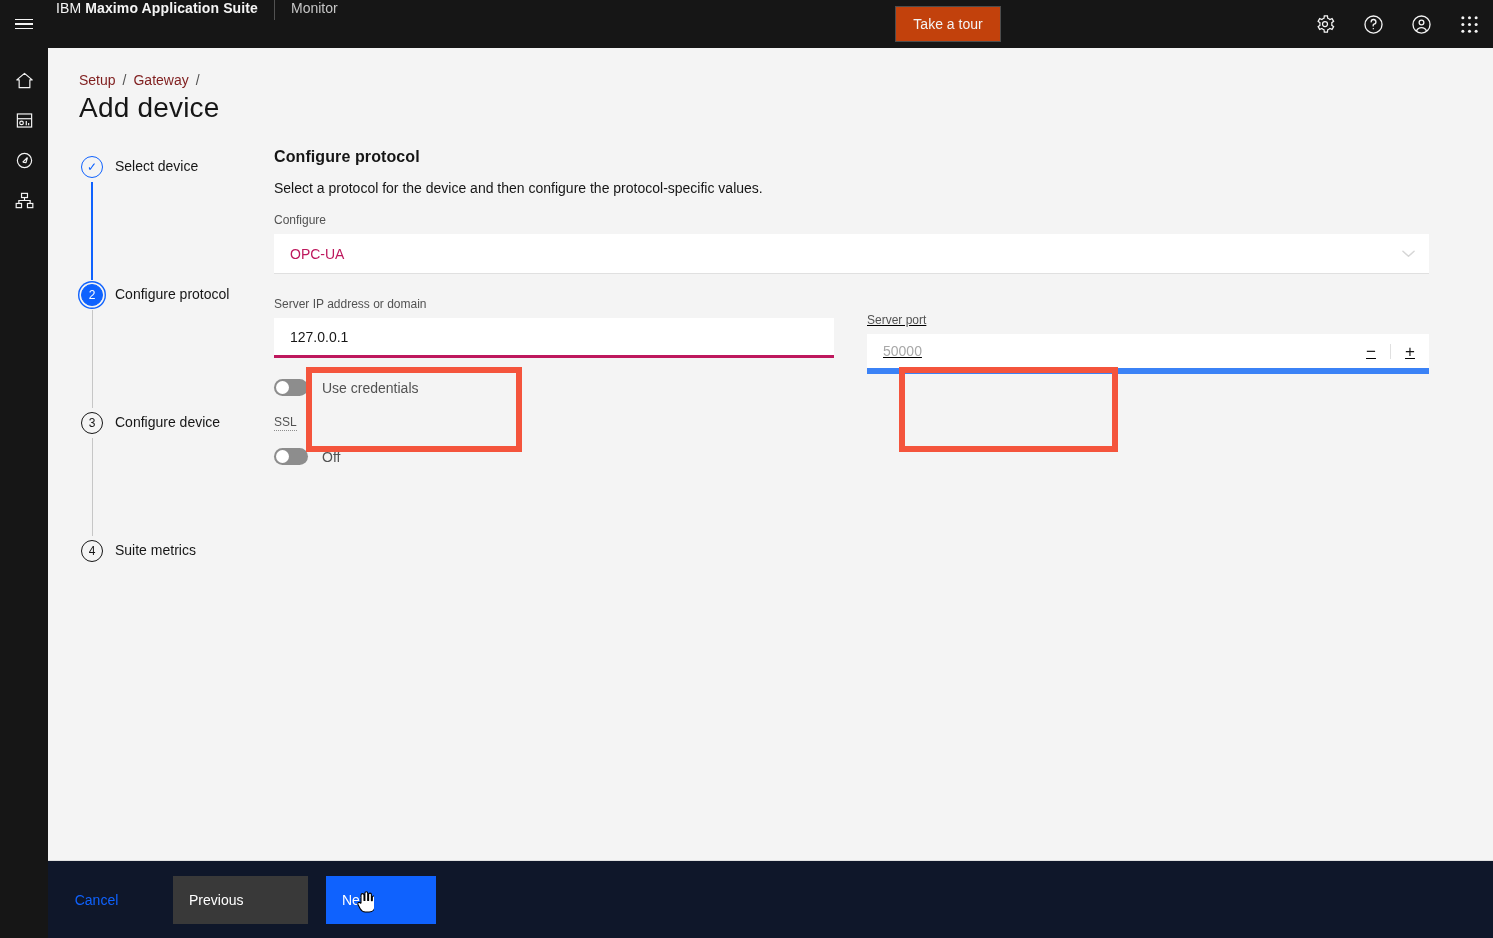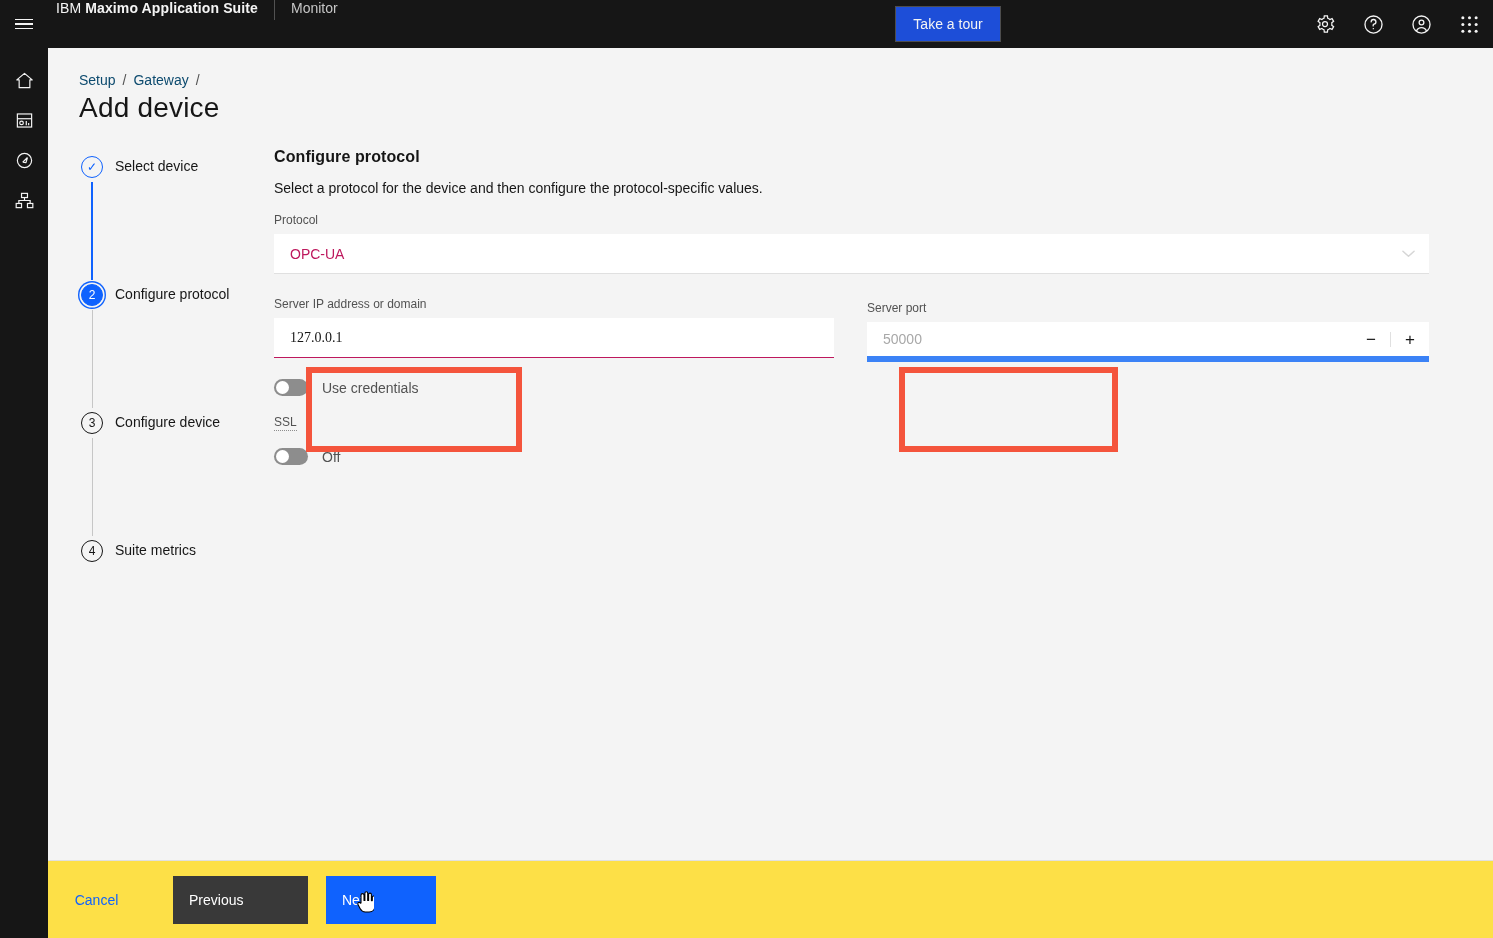--- a/index.html
+++ b/index.html
@@ -31,21 +31,21 @@
   }
   .brand b { font-weight: 700; }
   .brand-divider {
     width: 1px; height: 20px; background: #525252; margin: 0 16px;
   }
   .sub-brand { color: #c6c6c6; font-size: 14px; white-space: nowrap; }
 
   .tour-btn {
     position: absolute; left: 895px; top: 6px;
     width: 106px; height: 36px;
-    background: #1d4ed8;
+    background: #c2410c;
     border: 1px solid #4d4d4d;
     color: #f4f4f4; font-size: 14px;
     font-family: "Liberation Sans", sans-serif;
     cursor: pointer;
   }
 
   .header-icons {
     position: absolute; right: 0; top: 0;
     height: 48px; display: flex; align-items: center;
   }
@@ -75,21 +75,21 @@
     position: absolute; left: 48px; top: 48px;
     width: 1445px; height: 812px;
     background: #f4f4f4;
     overflow: hidden;
   }
   .breadcrumb {
     position: absolute; left: 31px; top: 24px;
     font-size: 14px; color: #0f62fe;
     display: flex; align-items: center; gap: 7px;
   }
-  .breadcrumb a { color: #0c4a6e; text-decoration: none; cursor: pointer; }
+  .breadcrumb a { color: #7f1d1d; text-decoration: none; cursor: pointer; }
   .bc-sep { color: #525252; }
   .page-title {
     position: absolute; left: 31px; top: 44px;
     font-size: 28px; font-weight: 400; color: #161616;
     letter-spacing: .2px;
   }
 
   
   .stepper { position: absolute; left: 33px; top: 108px; width: 200px; }
   .step { position: relative; height: 128px; }
@@ -141,27 +141,27 @@
   .select-chevron {
     position: absolute; right: 14px; top: 50%; transform: translateY(-50%);
     display: flex;
   }
 
   .row { position: relative; margin-top: 23px; height: 64px; }
 
   .text-input-wrap { position: absolute; left: 0; top: 0; width: 560px; }
   .text-input {
     width: 560px; height: 40px; background: #ffffff;
-    border: none; border-bottom: 1px solid #be185d;
+    border: none; border-bottom: 3px solid #be185d;
     padding-left: 16px; font-size: 14px; color: #161616;
-    font-family: Liberation Serif, serif; outline: none;
+    font-family: Liberation Sans, sans-serif; outline: none;
   }
   .text-input::placeholder { color: #a8a8a8; }
 
-  .num-input-wrap { position: absolute; left: 593px; top: 4px; width: 562px; }
+  .num-input-wrap { position: absolute; left: 593px; top: 16px; width: 562px; text-decoration: underline; }
   .num-field {
     position: relative; width: 562px; height: 40px;
     background: #ffffff; border-bottom: 6px solid #3b82f6;
     display: flex; align-items: center;
   }
   .num-input {
     flex: 1; height: 40px; border: none; background: transparent;
     padding-left: 16px; font-size: 14px; color: #a8a8a8;
     font-family: "Liberation Sans", sans-serif; outline: none;
   }
@@ -194,21 +194,21 @@
     width: 13px; height: 13px; border-radius: 50%; background: #ffffff;
   }
   .toggle-text { font-size: 14px; color: #525252; }
   .ssl-block { margin-top: 16px; }
   .ssl-toggle-row { margin-top: 10px; align-items: center; }
 
   
   .footer {
     position: absolute; left: 48px; top: 860px;
     width: 1445px; height: 78px;
-    background: #fde047;
+    background: #0f172a;
     border-top: 1px solid #e0e0e0;
     display: flex; align-items: center;
   }
   .btn-cancel {
     width: 97px; height: 48px; background: transparent; border: none;
     color: #0f62fe; font-size: 14px; cursor: pointer;
     font-family: "Liberation Sans", sans-serif;
   }
   .btn-prev {
     width: 135px; height: 48px; background: #393939; border: none;
@@ -355,21 +355,21 @@
         </div>
         <div class="step-label">Suite metrics</div>
       </div>
     </div>
 
     <div class="form">
       <div class="form-title">Configure protocol</div>
       <div class="form-desc">Select a protocol for the device and then configure the protocol-specific values.</div>
 
       <div class="protocol-wrap">
-        <label class="field-label">Protocol</label>
+        <label class="field-label">Configure</label>
         <div class="select-box">
           <span class="select-value">OPC-UA</span>
           <span class="select-chevron">
             <svg width="13" height="9" viewBox="0 0 14 9" fill="none" stroke="#d6d6d6" stroke-width="1.6">
               <path d="M1 1.5 7 7l6-5.5" stroke-linecap="round" stroke-linejoin="round"></path>
             </svg>
           </span>
         </div>
       </div>
 

